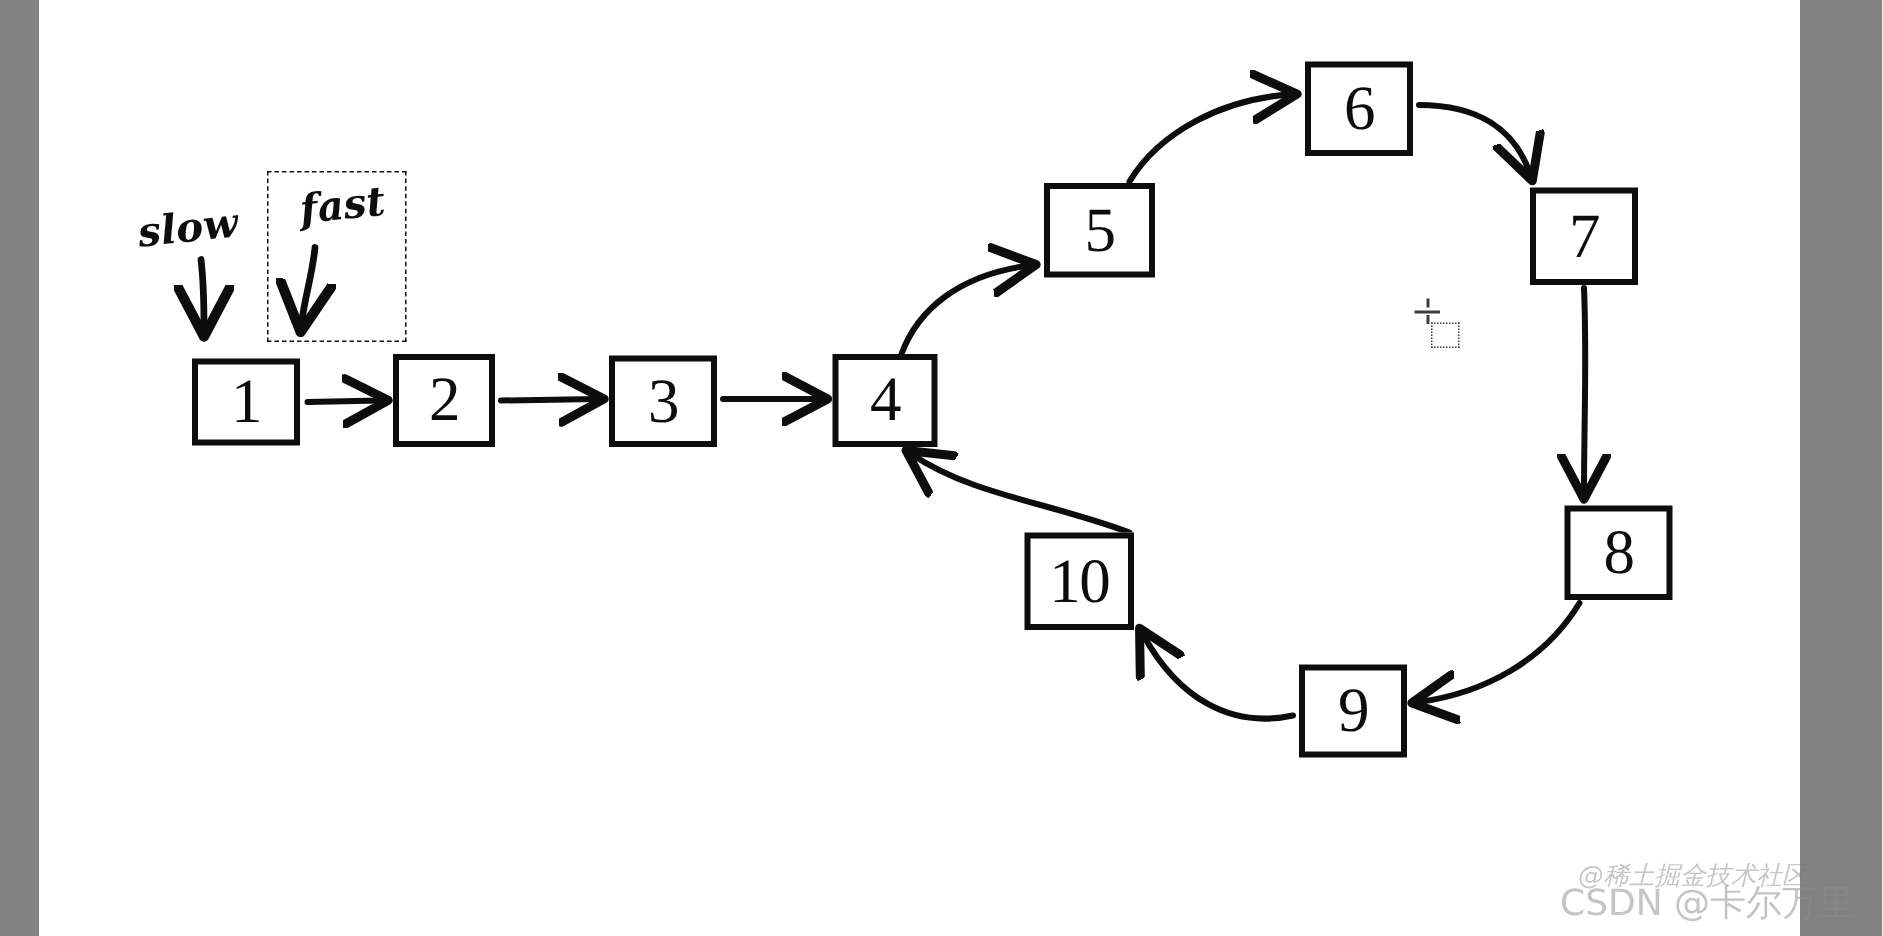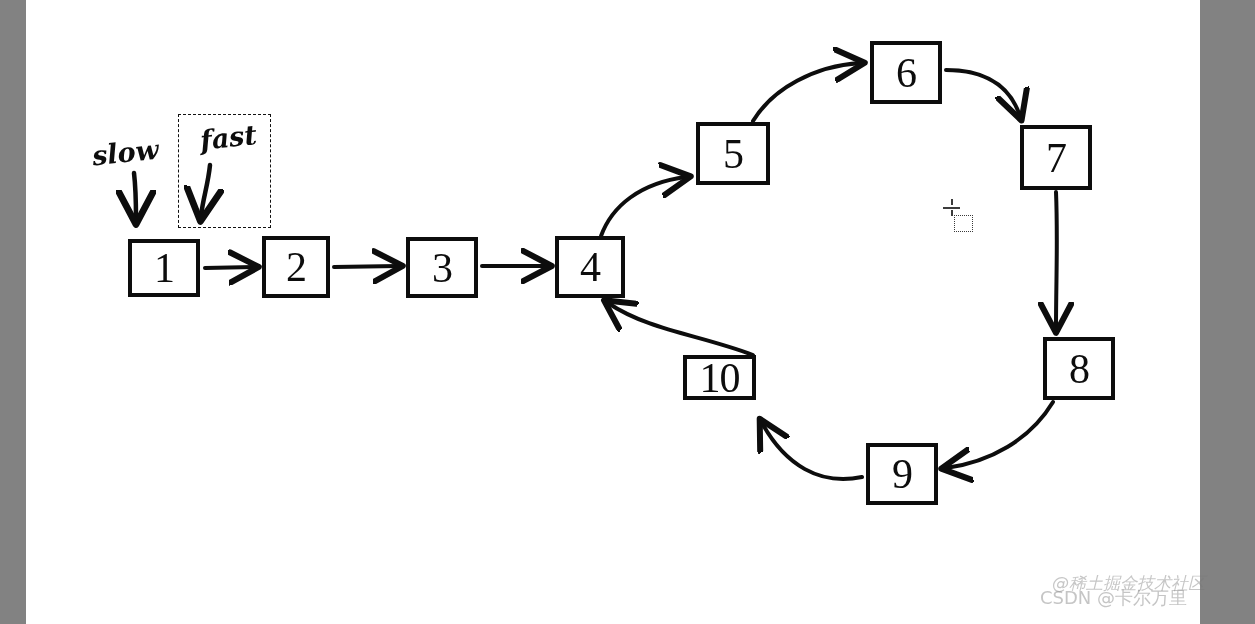--- a/index.html
+++ b/index.html
@@ -117,21 +117,21 @@
   #watermark-juejin {
     left: 1052px;
     top: 572px;
     font-size: 17px;
     color: rgba(120,120,120,0.42);
     font-style: italic;
   }
   #watermark-csdn {
     left: 1040px;
     top: 586px;
-    font-size: 18px;
+    font-size: 24px;
     color: rgba(140,140,140,0.50);
   }
 </style>
 </head>
 <body>
 
 <div id="screenshot">
 
   <div class="side-border" id="border-left"></div>
   <div class="side-border" id="border-right"></div>
@@ -175,21 +175,21 @@
 
   <div class="node-box" id="node-1" style="left:128px; top:239px; width:72px; height:58px;">1</div>
   <div class="node-box" id="node-2" style="left:262px; top:236px; width:68px; height:62px;">2</div>
   <div class="node-box" id="node-3" style="left:406px; top:237px; width:72px; height:61px;">3</div>
   <div class="node-box" id="node-4" style="left:555px; top:236px; width:70px; height:62px;">4</div>
   <div class="node-box" id="node-5" style="left:696px; top:122px; width:74px; height:63px;">5</div>
   <div class="node-box" id="node-6" style="left:870px; top:41px; width:72px; height:63px;">6</div>
   <div class="node-box" id="node-7" style="left:1020px; top:125px; width:72px; height:65px;">7</div>
   <div class="node-box" id="node-8" style="left:1043px; top:337px; width:72px; height:63px;">8</div>
   <div class="node-box" id="node-9" style="left:866px; top:443px; width:72px; height:62px;">9</div>
-  <div class="node-box" id="node-10" style="left:683px; top:355px; width:73px; height:45px;">10</div>
+  <div class="node-box" id="node-10" style="left:683px; top:355px; width:73px; height:65px;">10</div>
 
   <div id="fast-region" style="left:178px; top:114px; width:93px; height:114px;"></div>
 
   <div class="hand-label" id="label-slow" style="left:92px; top:137px;">slow</div>
 
   <div class="hand-label" id="label-fast" style="left:200px; top:122px;">fast</div>
 
   <div id="cursor-crosshair" style="left:943px; top:199px;">
     <span></span>
   </div>

